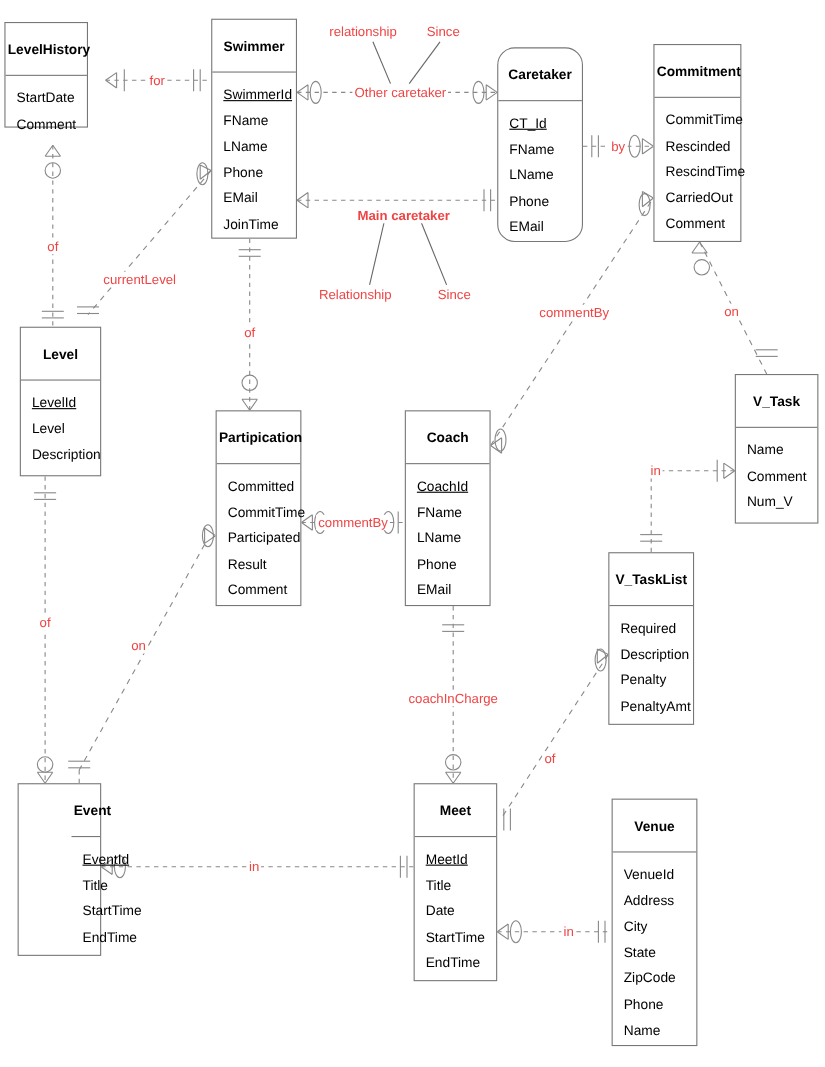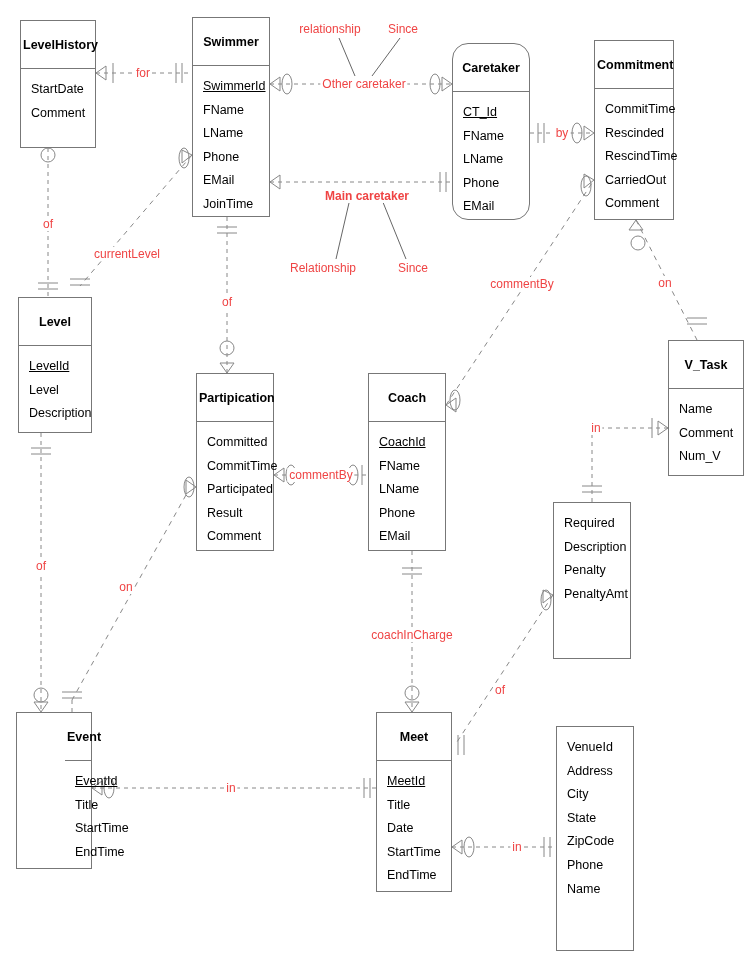--- a/index.html
+++ b/index.html
@@ -190,21 +190,21 @@
       <ellipse cx="469" cy="847" rx="5" ry="10" stroke-dasharray="0"></ellipse>
       <line x1="544" y1="837" x2="544" y2="857" stroke-dasharray="0"></line>
       <line x1="550" y1="837" x2="550" y2="857" stroke-dasharray="0"></line>
 
       <line x1="72" y1="700" x2="72" y2="712" stroke-dasharray="4,4"></line>
 
     </g>
   </svg>
 
   <div id="entity-layer">
-      <div class="entity" style="left: 20px; top: 20px; width: 76px; height: 128px;">
+      <div class="entity" style="left: 4px; top: 20px; width: 76px; height: 96px;">
         <div class="entity-title">LevelHistory</div>
         <div class="entity-attrs">
           <div class="attr">StartDate</div>
           <div class="attr">Comment</div>
         </div>
       </div>
       <div class="entity" style="left: 192px; top: 17px; width: 78px; height: 200px;">
         <div class="entity-title">Swimmer</div>
         <div class="entity-attrs">
           <div class="attr pk">SwimmerId</div>
@@ -265,20 +265,21 @@
       </div>
       <div class="entity" style="left: 668px; top: 340px; width: 76px; height: 136px;">
         <div class="entity-title">V_Task</div>
         <div class="entity-attrs">
           <div class="attr">Name</div>
           <div class="attr">Comment</div>
           <div class="attr">Num_V</div>
         </div>
       </div>
       <div class="entity" style="left: 553px; top: 502px; width: 78px; height: 157px;">
+        <div class="entity-title">V_TaskList</div>
         <div class="entity-attrs">
           <div class="attr">Required</div>
           <div class="attr">Description</div>
           <div class="attr">Penalty</div>
           <div class="attr">PenaltyAmt</div>
         </div>
       </div>
       <div class="entity" style="left: 16px; top: 712px; width: 76px; height: 157px; padding-left: 48px;">
         <div class="entity-title">Event</div>
         <div class="entity-attrs">
@@ -292,20 +293,21 @@
         <div class="entity-title">Meet</div>
         <div class="entity-attrs">
           <div class="attr pk">MeetId</div>
           <div class="attr">Title</div>
           <div class="attr">Date</div>
           <div class="attr">StartTime</div>
           <div class="attr">EndTime</div>
         </div>
       </div>
       <div class="entity" style="left: 556px; top: 726px; width: 78px; height: 225px;">
+        <div class="entity-title">Venue</div>
         <div class="entity-attrs">
           <div class="attr">VenueId</div>
           <div class="attr">Address</div>
           <div class="attr">City</div>
           <div class="attr">State</div>
           <div class="attr">ZipCode</div>
           <div class="attr">Phone</div>
           <div class="attr">Name</div>
         </div>
       </div>

